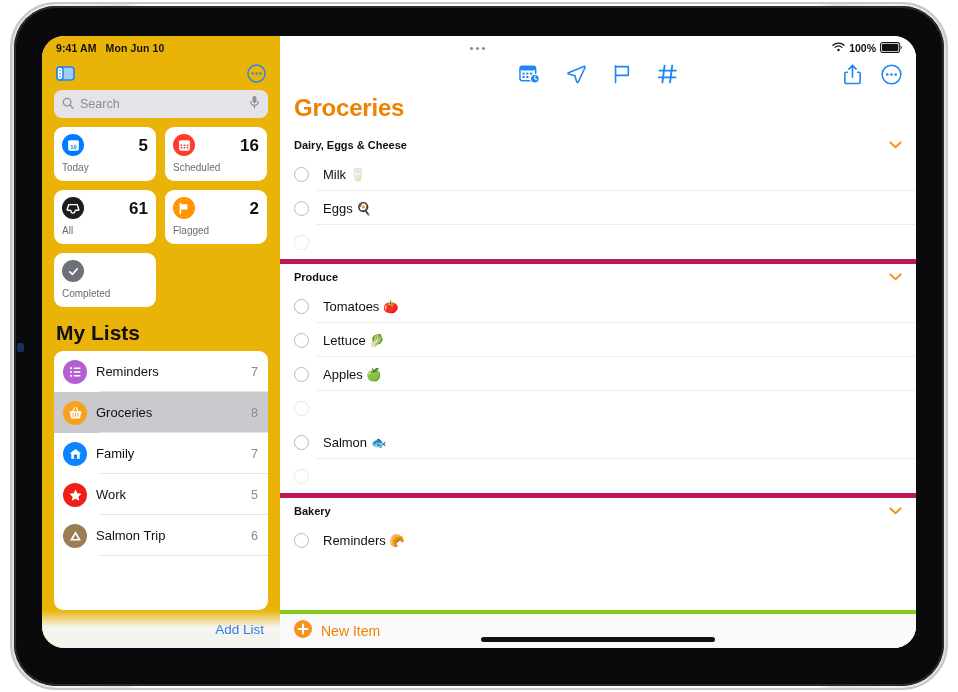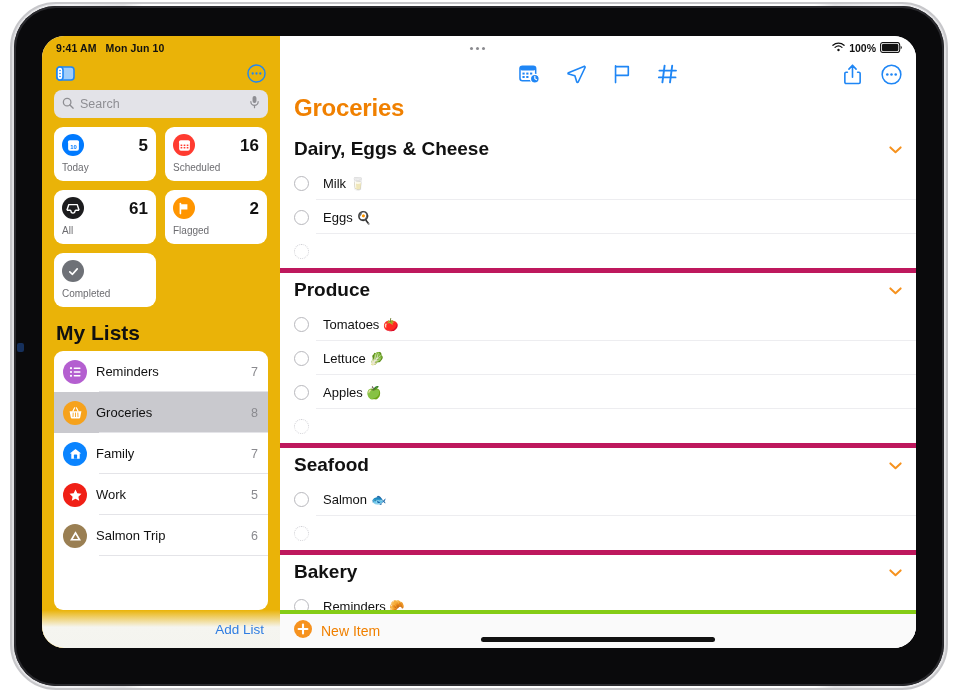--- a/index.html
+++ b/index.html
@@ -151,21 +151,21 @@
   }
 
   #list-scroll { flex: 1; overflow: hidden; }
 
   .section-head {
     display: flex; align-items: center; justify-content: space-between;
     padding: 6px 14px 6px 14px;
     border-top: 5px solid #be185d;
   }
   .section-head:first-child { border-top: none; }
-  .section-title { font-size: 19px; font-weight: bold; color: #111; }
+  .section-title { font-size: 11px; font-weight: bold; color: #111; }
   .chev { color: #f08000; font-size: 13px; line-height: 1; }
 
   .item-row {
     height: 34px; display: flex; align-items: center;
     padding-left: 14px; position: relative; cursor: pointer;
   }
   .item-row .isep { position: absolute; left: 36px; right: 0; bottom: 0; height: 1px; background: #ededf0; }
   .circ {
     width: 15px; height: 15px; border-radius: 50%;
     border: 1.4px solid #b8b8bd; flex: 0 0 15px;
@@ -517,26 +517,20 @@
         </div>
         <div class="item-row">
           <span class="circ"></span>
           <span class="item-text">Apples</span>
           <span class="item-emoji">🍏</span>
           <span class="isep"></span>
         </div>
         <div class="item-row">
           <span class="circ dotted"></span>
         </div>
-        <div class="section-head">
-          <span class="section-title">Seafood</span>
-          <span class="chev"><svg width="13" height="8" viewBox="0 0 13 8">
-              <path d="M1.4 1.4 6.5 6.2l5.1-4.8" fill="none" stroke="#f6921e" stroke-width="2" stroke-linecap="round" stroke-linejoin="round"></path>
-            </svg></span>
-        </div>
         <div class="item-row">
           <span class="circ"></span>
           <span class="item-text">Salmon</span>
           <span class="item-emoji">🐟</span>
           <span class="isep"></span>
         </div>
         <div class="item-row">
           <span class="circ dotted"></span>
         </div>
         <div class="section-head">

